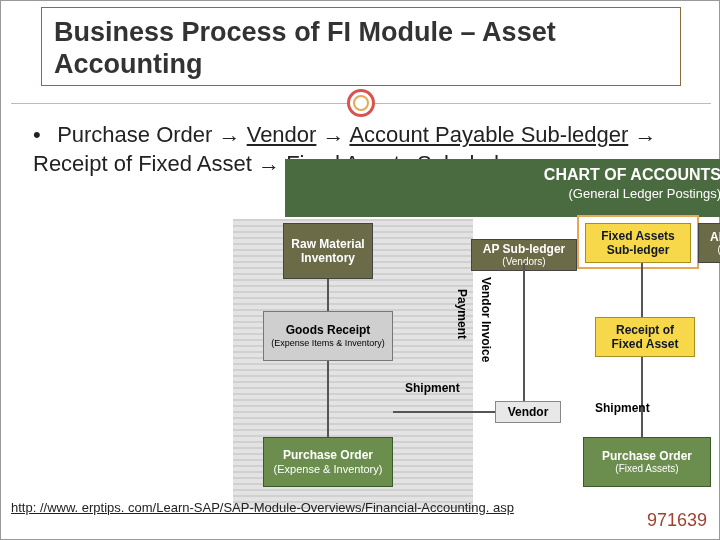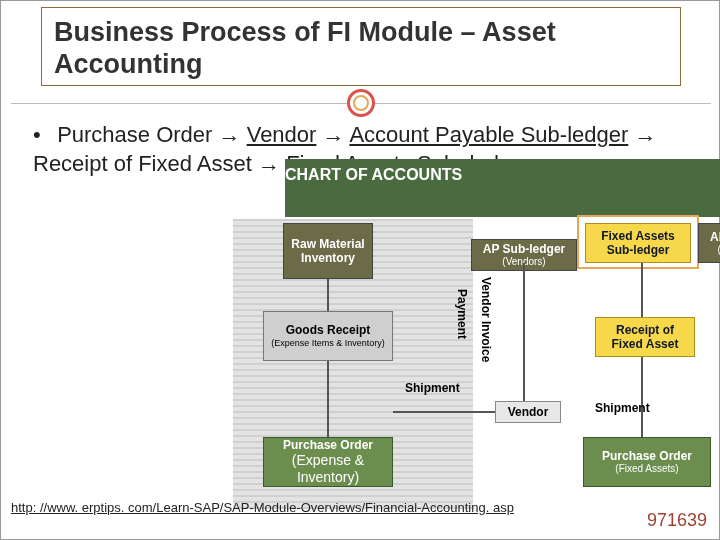--- a/index.html
+++ b/index.html
@@ -9,38 +9,38 @@
 .title-text{font-size:27px;font-weight:bold;color:#333;line-height:1.2}
 .deco-ring{position:absolute;top:88px;left:346px;width:28px;height:28px;border-radius:50%;background:#fff}
 .deco-ring:before{content:"";position:absolute;inset:0;border:3px solid #d9534f;border-radius:50%}
 .deco-ring:after{content:"";position:absolute;inset:6px;border:2px solid #e6a756;border-radius:50%}
 .hr{position:absolute;top:102px;left:10px;width:700px;height:1px;background:#bbb}
 .bullet-wrap{position:absolute;top:120px;left:32px;width:660px;font-size:22px;color:#222;line-height:1.3}
 .bullet-wrap .dot{display:inline-block;width:18px}
 .u{text-decoration:underline}
 .diagram{position:absolute;top:158px;left:232px;width:488px;height:350px;overflow:hidden}
 .dgrid{position:absolute;top:60px;left:0;width:240px;height:290px;background:repeating-linear-gradient(0deg,#d0d0d0 0 2px,#e3e3e3 2px 6px)}
-.header-bar{position:absolute;top:0;left:52px;width:436px;height:58px;background:#4a6b3f;color:#fff;text-align:left;font-size:16px;font-weight:bold;padding-top:6px;line-height:1.3}
+.header-bar{position:absolute;top:0;left:52px;width:436px;height:58px;background:#4a6b3f;color:#fff;text-align:right;font-size:16px;font-weight:bold;padding-top:6px;line-height:1.3}
 .header-bar .sub{font-size:13px;font-weight:normal}
 .box{position:absolute;text-align:center;font-size:12px;line-height:1.2;display:flex;flex-direction:column;justify-content:center;align-items:center;padding:4px}
 .olive{background:#6b6b47;color:#fff;border:1px solid #444}
 .grey{background:#cfcfcf;color:#000;border:1px solid #777}
 .green{background:#6b8e4e;color:#fff;border:1px solid #3a5a2a}
 .yellow{background:#f7d84b;color:#0f172a;border:1px solid #a98f1f}
 .ap-box{top:80px;left:238px;width:106px;height:32px}
 .ap-box .sub,.ar-box .sub{font-size:10px}
 .fa-box{top:64px;left:352px;width:106px;height:40px;font-weight:bold}
 .ar-box{top:64px;left:465px;width:60px;height:40px}
 .raw-box{top:64px;left:50px;width:90px;height:56px;font-weight:bold}
 .gr-box{top:152px;left:30px;width:130px;height:50px}
 .gr-box .t1{font-weight:bold}
 .gr-box .t2{font-size:9px}
 .po1-box{top:278px;left:30px;width:130px;height:50px}
 .po1-box .t1{font-weight:bold}
-.po1-box .t2{font-size:14px}
+.po1-box .t2{font-size:11px}
 .vend-box{top:242px;left:262px;width:66px;height:22px;background:#e8e8e8;border:1px solid #888;font-weight:bold}
 .recv-box{top:158px;left:362px;width:100px;height:40px;font-weight:bold}
 .po2-box{top:278px;left:350px;width:128px;height:50px}
 .po2-box .t1{font-weight:bold}
 .po2-box .t2{font-size:10px}
 .ship1{position:absolute;top:222px;left:172px;font-size:12px;font-weight:bold}
 .ship2{position:absolute;top:242px;left:362px;font-size:12px;font-weight:bold}
 .vtext{position:absolute;writing-mode:vertical-rl;font-size:12px;font-weight:bold}
 .pay{top:130px;left:222px}
 .vinv{top:118px;left:246px}
@@ -72,20 +72,21 @@
   <span> → </span>
   <span>Receipt of Fixed Asset</span>
   <span> → </span>
   <span class="u">Fixed Assets Sub -ledger</span>
 </div>
 
 <div class="diagram">
   <div class="dgrid"></div>
   <div class="header-bar">
     <span>CHART OF ACCOUNTS</span>
+    <span class="sub">(General Ledger Postings)</span>
   </div>
 
   <div class="box grey gr-box">
     <span class="t1">Goods Receipt</span>
     <span class="t2">(Expense Items &amp; Inventory)</span>
   </div>
   <div class="box olive raw-box">
     <span>Raw Material Inventory</span>
   </div>
   <div class="box green po1-box">

